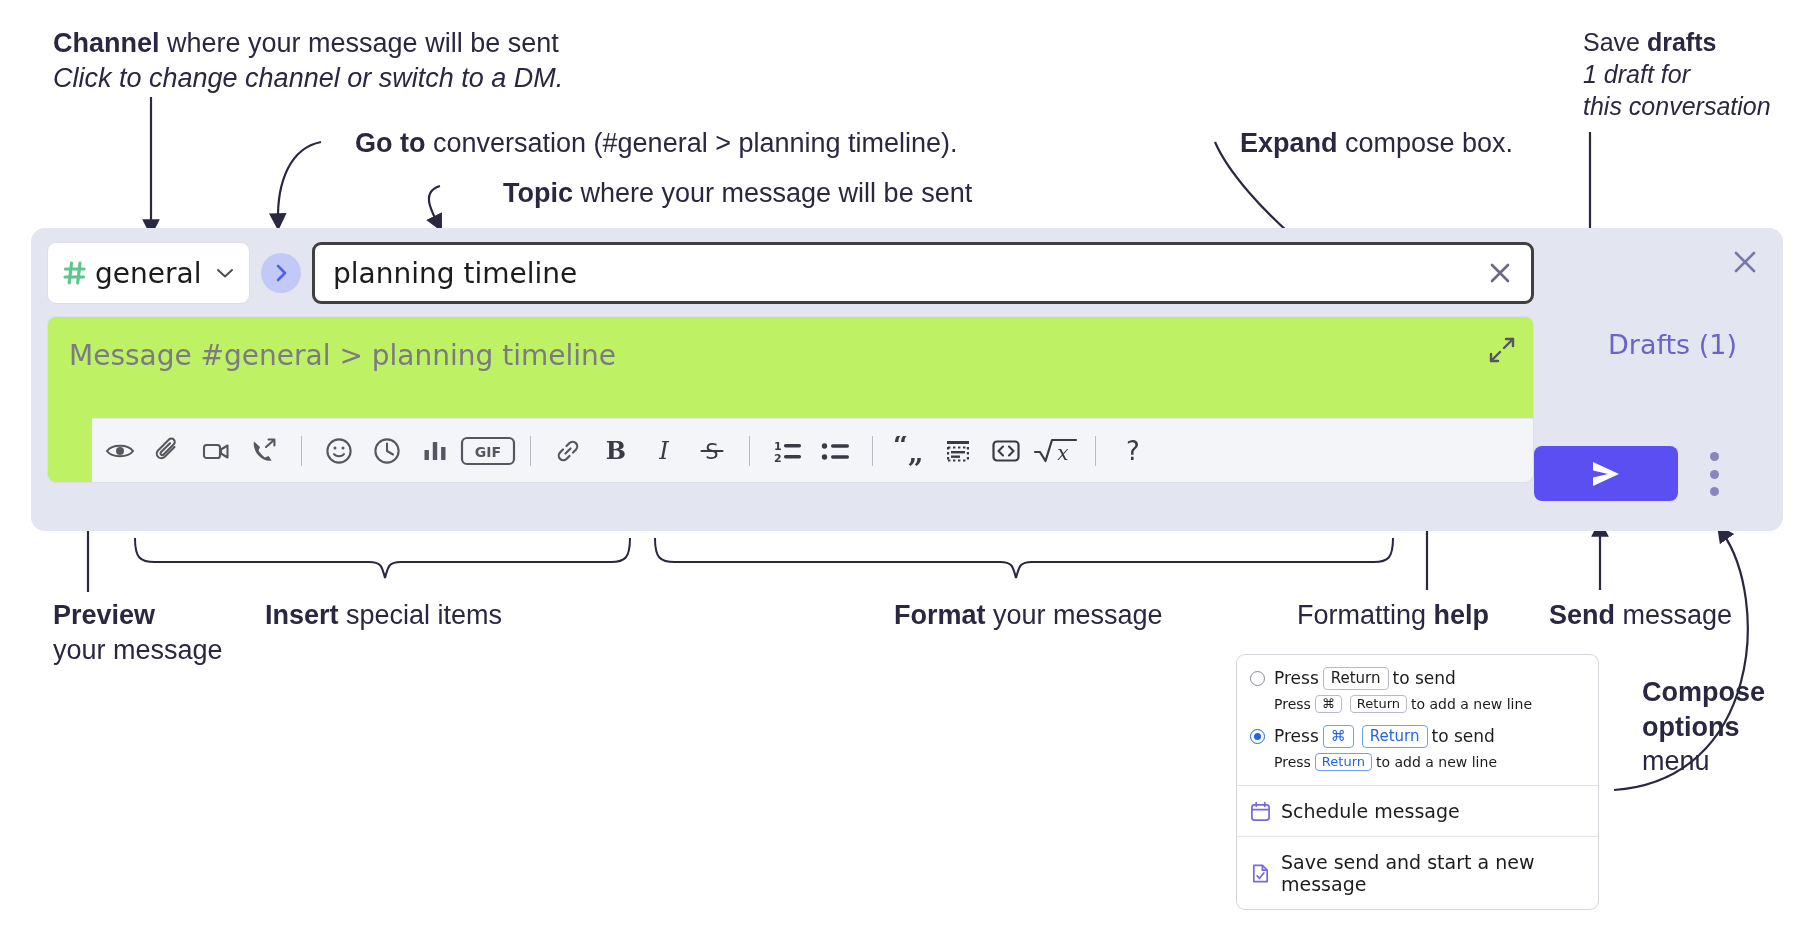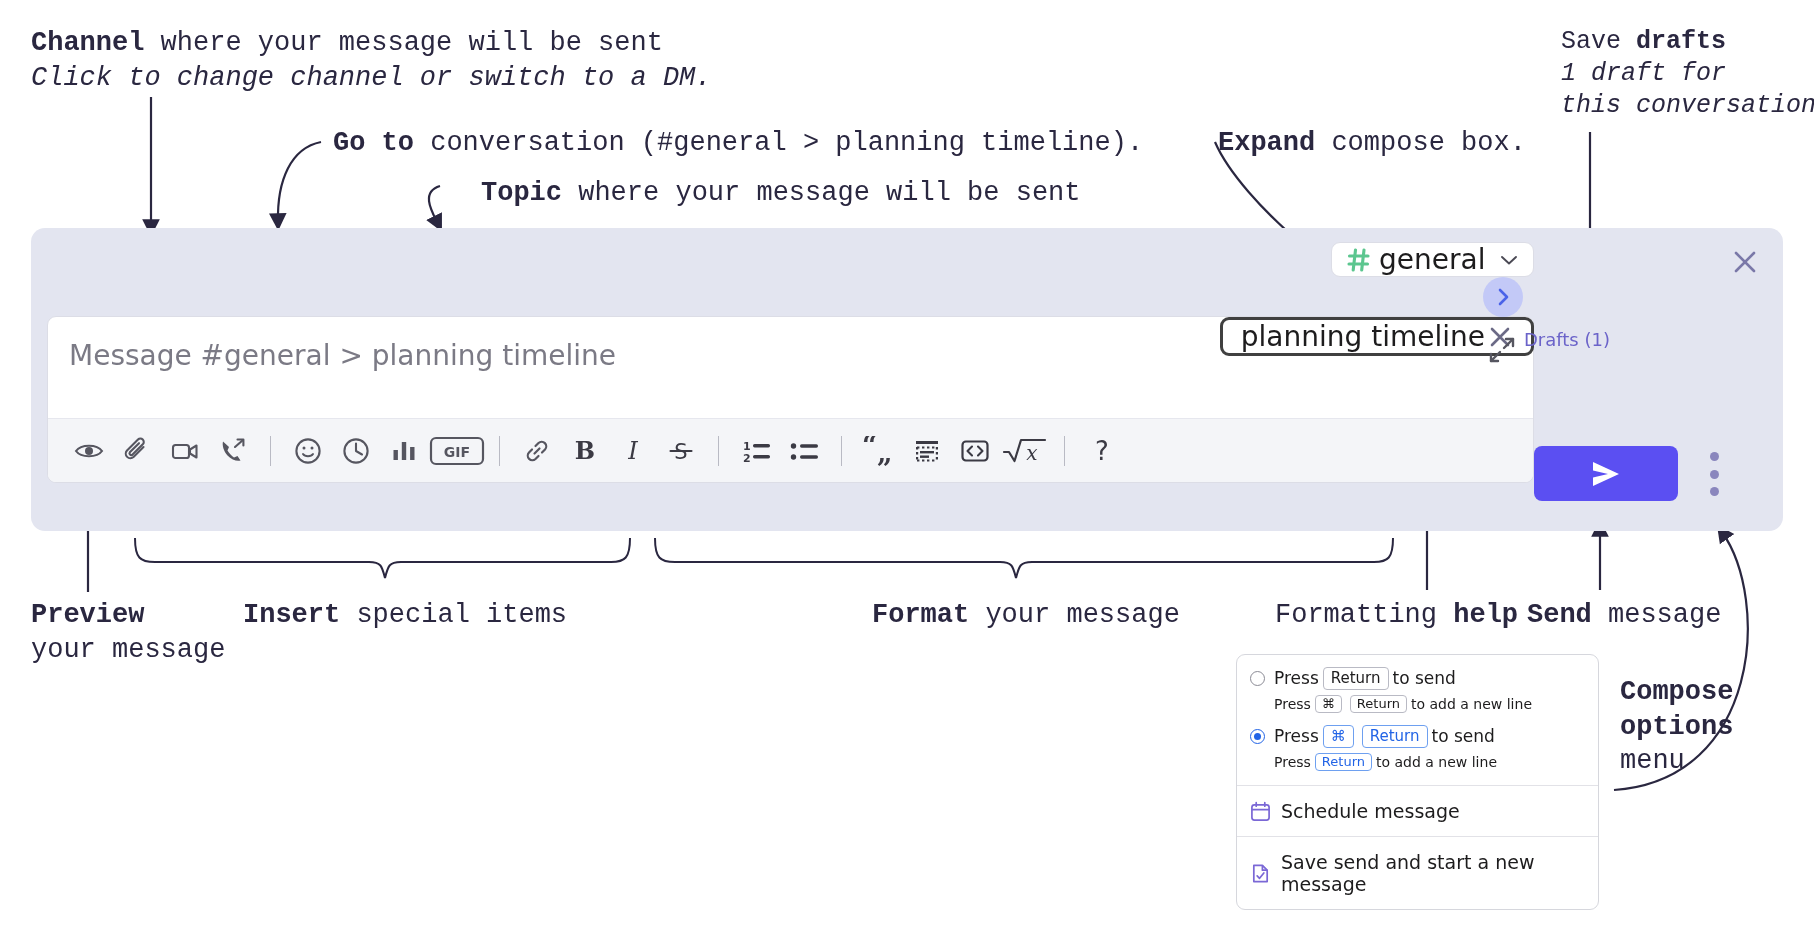--- a/index.html
+++ b/index.html
@@ -10,24 +10,25 @@
     width: 1814px; height: 944px;
     position: relative;
     font-family: "Liberation Sans", sans-serif;
     color: #262438;
     overflow: hidden;
   }
 
   
   .anno {
     position: absolute;
-    font-family: Liberation Mono, monospace;
+    font-family: Liberation Sans, sans-serif;
     color: #2a2740;
     line-height: 1.28;
     white-space: nowrap;
+    margin-left: 22px;
   }
   .anno b { font-weight: 700; }
   .anno i { font-style: italic; }
   .anno-lg { font-size: 27px; }
   .anno-md { font-size: 25px; }
 
   
   #leaders {
     position: absolute; left: 0; top: 0;
     width: 1814px; height: 944px;
@@ -43,21 +44,21 @@
     border-radius: 14px;
     box-sizing: border-box;
   }
   #compose-inner {
     position: absolute;
     left: 16px; top: 14px;
     width: 1487px;
   }
 
   
-  .channel-row { display: flex; align-items: flex-end; height: 62px; flex-direction: column; }
+  .channel-row { display: flex; align-items: center; height: 62px; }
   #channel-select {
     width: 203px; height: 62px;
     background: #fff;
     border: 1px solid #dcdde6;
     border-radius: 9px;
     display: flex; align-items: center;
     box-sizing: border-box;
     padding: 0 14px;
     cursor: pointer;
   }
@@ -91,21 +92,21 @@
   #topic-value {
     flex: 1 1 auto;
     font-size: 28px; color: #1d1c1d;
     font-family: "DejaVu Sans", sans-serif;
   }
   #topic-clear { width: 30px; height: 30px; cursor: pointer; flex: 0 0 auto; }
 
   
   #message-box {
     margin-top: 12px;
-    background: #ffffff;
+    background: #bef264;
     border: 1px solid #dcdde6;
     border-radius: 9px;
     overflow: hidden;
   }
   #message-area {
     position: relative;
     height: 101px;
   }
   #message-placeholder {
     position: absolute; left: 21px; top: 22px;
@@ -116,40 +117,41 @@
     position: absolute; right: 16px; top: 18px;
     width: 30px; height: 30px; cursor: pointer;
   }
 
   
   #toolbar {
     height: 63px;
     background: #f4f5f8;
     border-top: 1px solid #e6e7ee;
     display: flex; align-items: center;
-    padding-left: 17px;
+    padding-left: 4px;
+    margin-left: 44px;
   }
   .tb-btn {
     width: 48px; height: 48px;
     display: flex; align-items: center; justify-content: center;
     cursor: pointer;
     flex: 0 0 auto;
   }
   .tb-sep {
     width: 1px; height: 30px;
     background: #b9bac4;
     margin: 0 13px;
     flex: 0 0 auto;
   }
 
   
   #drafts-link {
     position: absolute;
-    left: 1524px; top: 329px;
-    font-size: 18px;
+    left: 1608px; top: 329px;
+    font-size: 27px;
     color: #6b63c9;
     font-family: "DejaVu Sans", sans-serif;
     cursor: pointer;
   }
   #panel-close {
     position: absolute;
     right: 22px; top: 18px;
     width: 32px; height: 32px; cursor: pointer;
   }
   #send-button {

